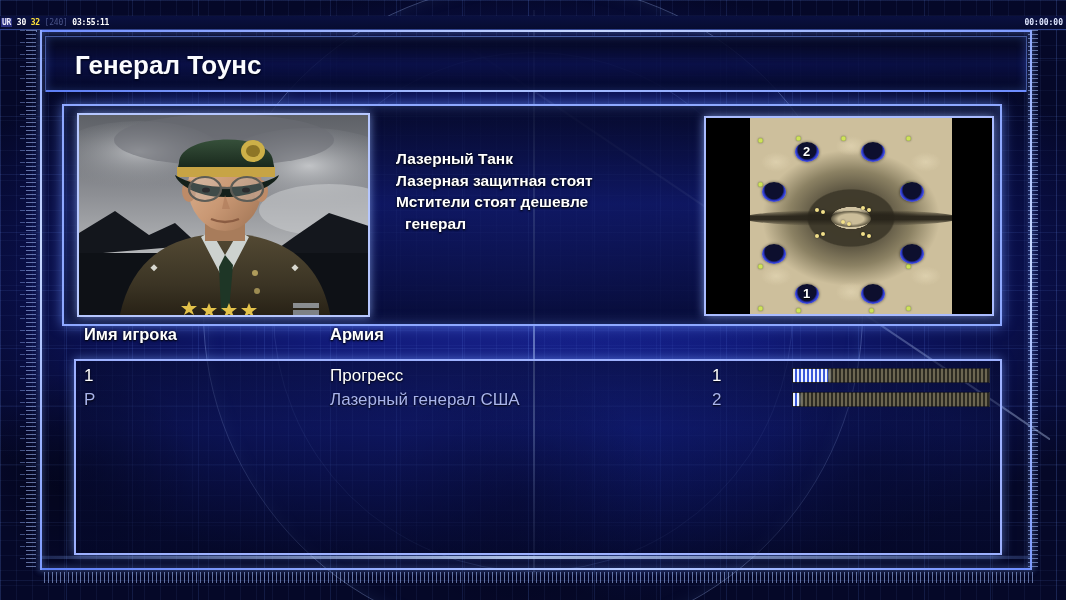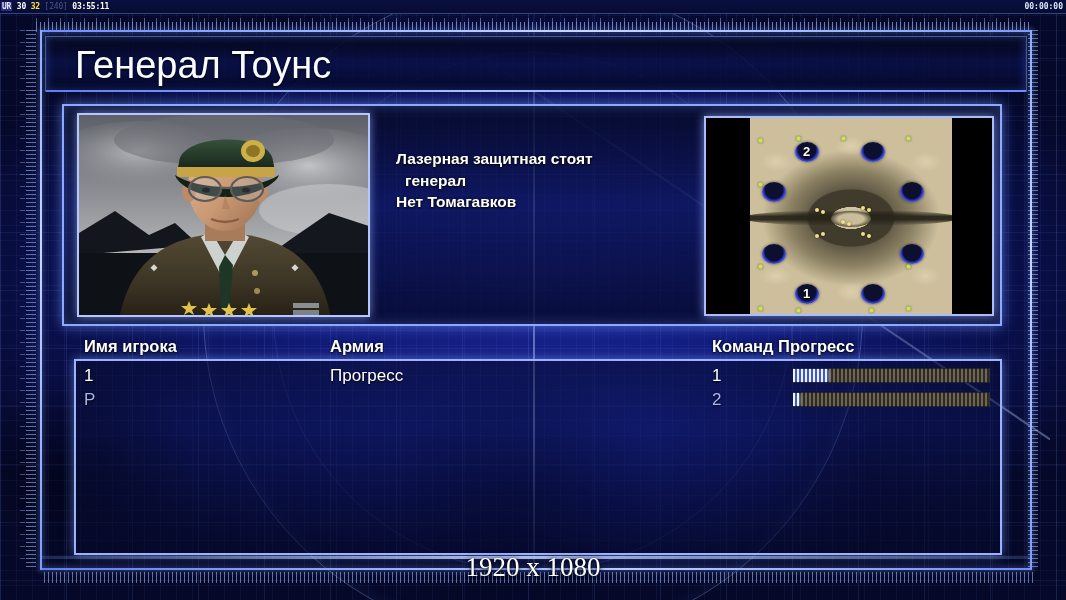--- a/index.html
+++ b/index.html
@@ -107,21 +107,21 @@
     box-shadow:0 0 6px rgba(130,170,255,.75);
   }
   .frame-line-v-r {
     position:absolute; left:1030px; top:30px; width:2px; height:540px;
     background:linear-gradient(to bottom, #8fa9ff, #c8d8ff 40%, #7e9bff);
     box-shadow:0 0 6px rgba(130,170,255,.75);
   }
 
   
   .status-strip {
-    position:absolute; left:0; top:0; width:1066px; height:14px;
+    position:absolute; left:0; top:16px; width:1066px; height:14px;
     background:linear-gradient(to bottom, #0a1040, #070c30);
     border-bottom:1px solid rgba(90,120,220,.5);
     z-index:40;
   }
   .status-left {
     position:absolute; left:1px; top:0px; height:13px; line-height:13px;
     font-family:"DejaVu Sans Mono", monospace; font-size:8px; white-space:nowrap;
     letter-spacing:-.2px;
   }
   .status-left .s-ur { color:#e8e8f8; font-weight:bold; background:#2a2f80; padding:0 1px; }
@@ -140,21 +140,21 @@
     background:linear-gradient(to bottom, rgba(4,6,26,.92), rgba(10,16,72,.80) 50%, rgba(4,8,38,.92));
     border:1px solid rgba(120,155,255,.55);
     box-shadow:0 0 10px rgba(90,130,255,.35) inset;
   }
   .title-panel:after {
     content:""; position:absolute; left:0; right:0; bottom:-1px; height:2px;
     background:linear-gradient(to right, #5d7ef5, #aec3ff 45%, #6d8cff);
   }
   .title-text {
     position:absolute; left:75px; top:38px; height:48px; line-height:54px;
-    font-size:38px; color:#fbfcff; letter-spacing:0px; font-weight:400;
+    font-size:26px; color:#fbfcff; letter-spacing:0px; font-weight:700;
     text-shadow:0 0 2px #0a1240, 0 1px 2px #000;
     z-index:12;
   }
 
   
   .info-panel {
     position:absolute; left:62px; top:104px; width:940px; height:222px;
     background:linear-gradient(to bottom, rgba(5,8,34,.80), rgba(12,20,82,.62) 45%, rgba(5,9,44,.86));
     border:2px solid #8ea8ff;
     box-shadow:0 0 12px rgba(110,150,255,.65), 0 0 14px rgba(110,150,255,.35) inset;
@@ -236,21 +236,21 @@
     position:absolute; width:5px; height:5px; margin:-2px 0 0 -2px; border-radius:50%;
     background:radial-gradient(circle, #cfe25a 0 40%, #76932a 100%);
     box-shadow:0 0 2px rgba(0,0,0,.5);
   }
   .oil {
     position:absolute; width:4px; height:4px; margin:-2px 0 0 -2px; border-radius:50%;
     background:#f2e08a; box-shadow:0 0 2px rgba(0,0,0,.6);
   }
 
   
-  .thead { position:absolute; left:62px; top:336px; width:940px; height:22px; }
+  .thead { position:absolute; left:62px; top:324px; width:940px; height:22px; }
   .th {
     position:absolute; top:0; height:22px; line-height:20px;
     font-size:16.5px; font-weight:bold; color:#ffffff;
     text-shadow:0 1px 2px #000, 0 0 3px #0a1030;
     white-space:nowrap;
   }
   .th-name { left:22px; }
   .th-army { left:268px; }
   .th-team { left:650px; }
   .table-panel {
@@ -423,23 +423,24 @@
         <rect x="214" y="188" width="26" height="5" fill="#9aa0a6" opacity=".85"></rect>
         <rect x="214" y="195" width="26" height="5" fill="#8d939a" opacity=".85"></rect>
 
         <circle cx="176" cy="158" r="3" fill="#c9b468" opacity=".8"></circle>
         <circle cx="178" cy="176" r="3" fill="#c9b468" opacity=".7"></circle>
       </svg>
     </div>
   </div>
 
   <ul class="ability-list">
+    <li>Лазерный Танк</li>
     <li>Лазерная защитная стоят</li>
+    <li>Мстители стоят дешевле</li>
     <li class="indent">генерал</li>
-    <li>Нет Томагавков</li>
   </ul>
 
   <div class="minimap-wrap">
     <div class="minimap-inner">
       <div class="mm-terr"></div>
       <div class="mm-river2"></div>
       <div class="mm-river3"></div>
       <div class="mm-river"></div>
       <div class="mm-eye"></div>
       <div id="mm-markers">
@@ -473,37 +474,36 @@
           <div class="startpos" style="left: 80%; top: 68%;"></div>
           <div class="startpos" style="left: 28%; top: 88%;">1</div>
           <div class="startpos" style="left: 61%; top: 88%;"></div>
         </div>
     </div>
   </div>
 
   <div class="thead">
     <div class="th th-name">Имя игрока</div>
     <div class="th th-army">Армия</div>
-    <div class="th th-team">Команд Прогресс</div>
   </div>
 
   <div class="table-panel"></div>
 
   <div class="row row-1" style="top:364px;">
     <div class="cell cell-name">1</div>
     <div class="cell cell-army">Прогресс</div>
     <div class="cell cell-team">1</div>
     <div class="pbar">
       <div class="pbar-fill" id="pfill0" style="width: 18%;"></div>
     </div>
   </div>
   <div class="row row-2" style="top:388px;">
     <div class="cell cell-name">P</div>
+    <div class="cell cell-army">Лазерный генерал США</div>
     <div class="cell cell-team">2</div>
     <div class="pbar">
       <div class="pbar-fill" id="pfill1" style="width: 3%;"></div>
     </div>
   </div>
 
   <div class="footer-glow"></div>
-  <div class="footer-res">1920 x 1080</div>
 
 </div>
 
 </body></html>

